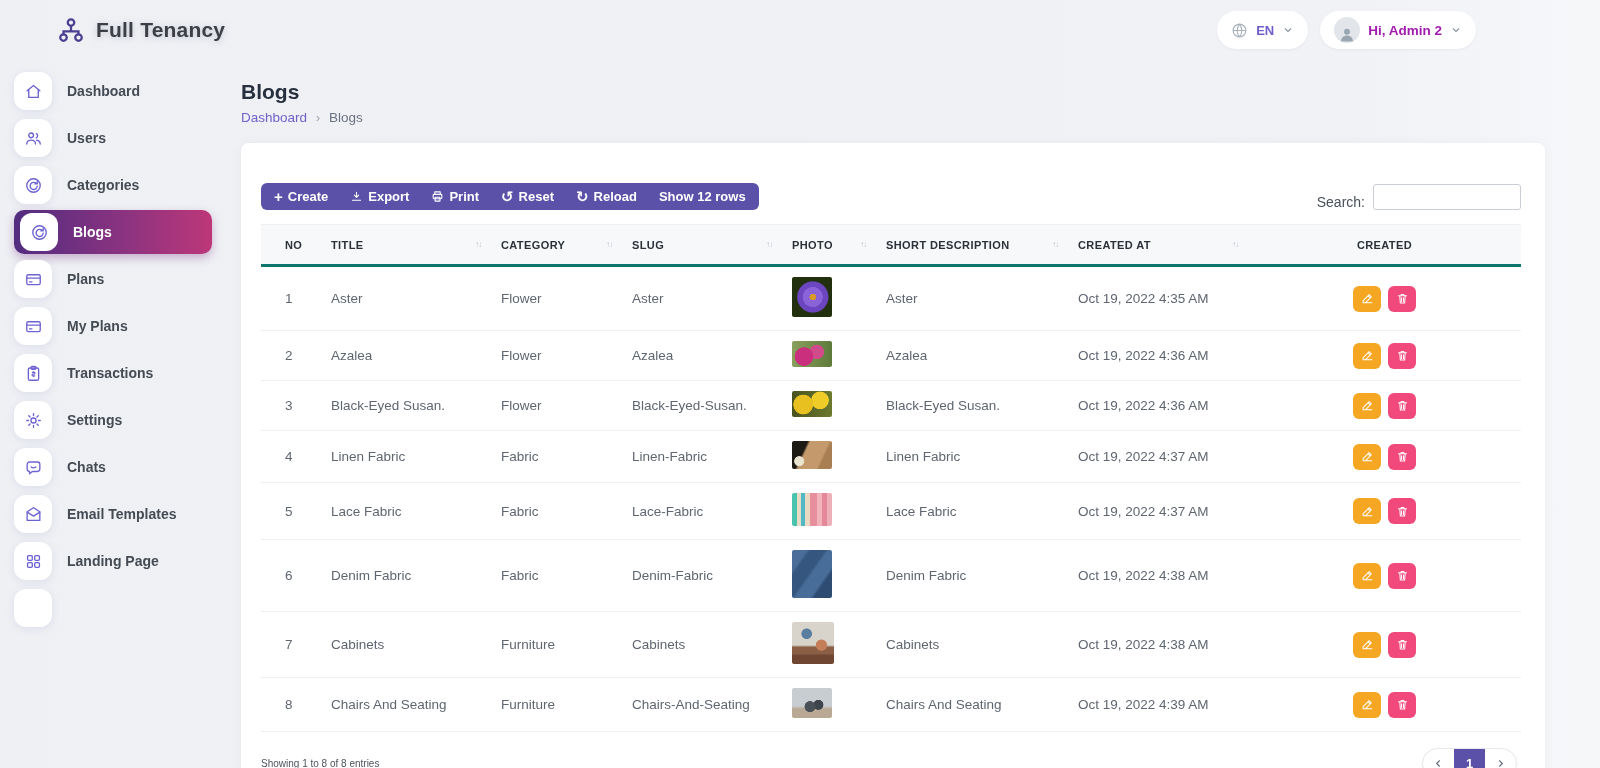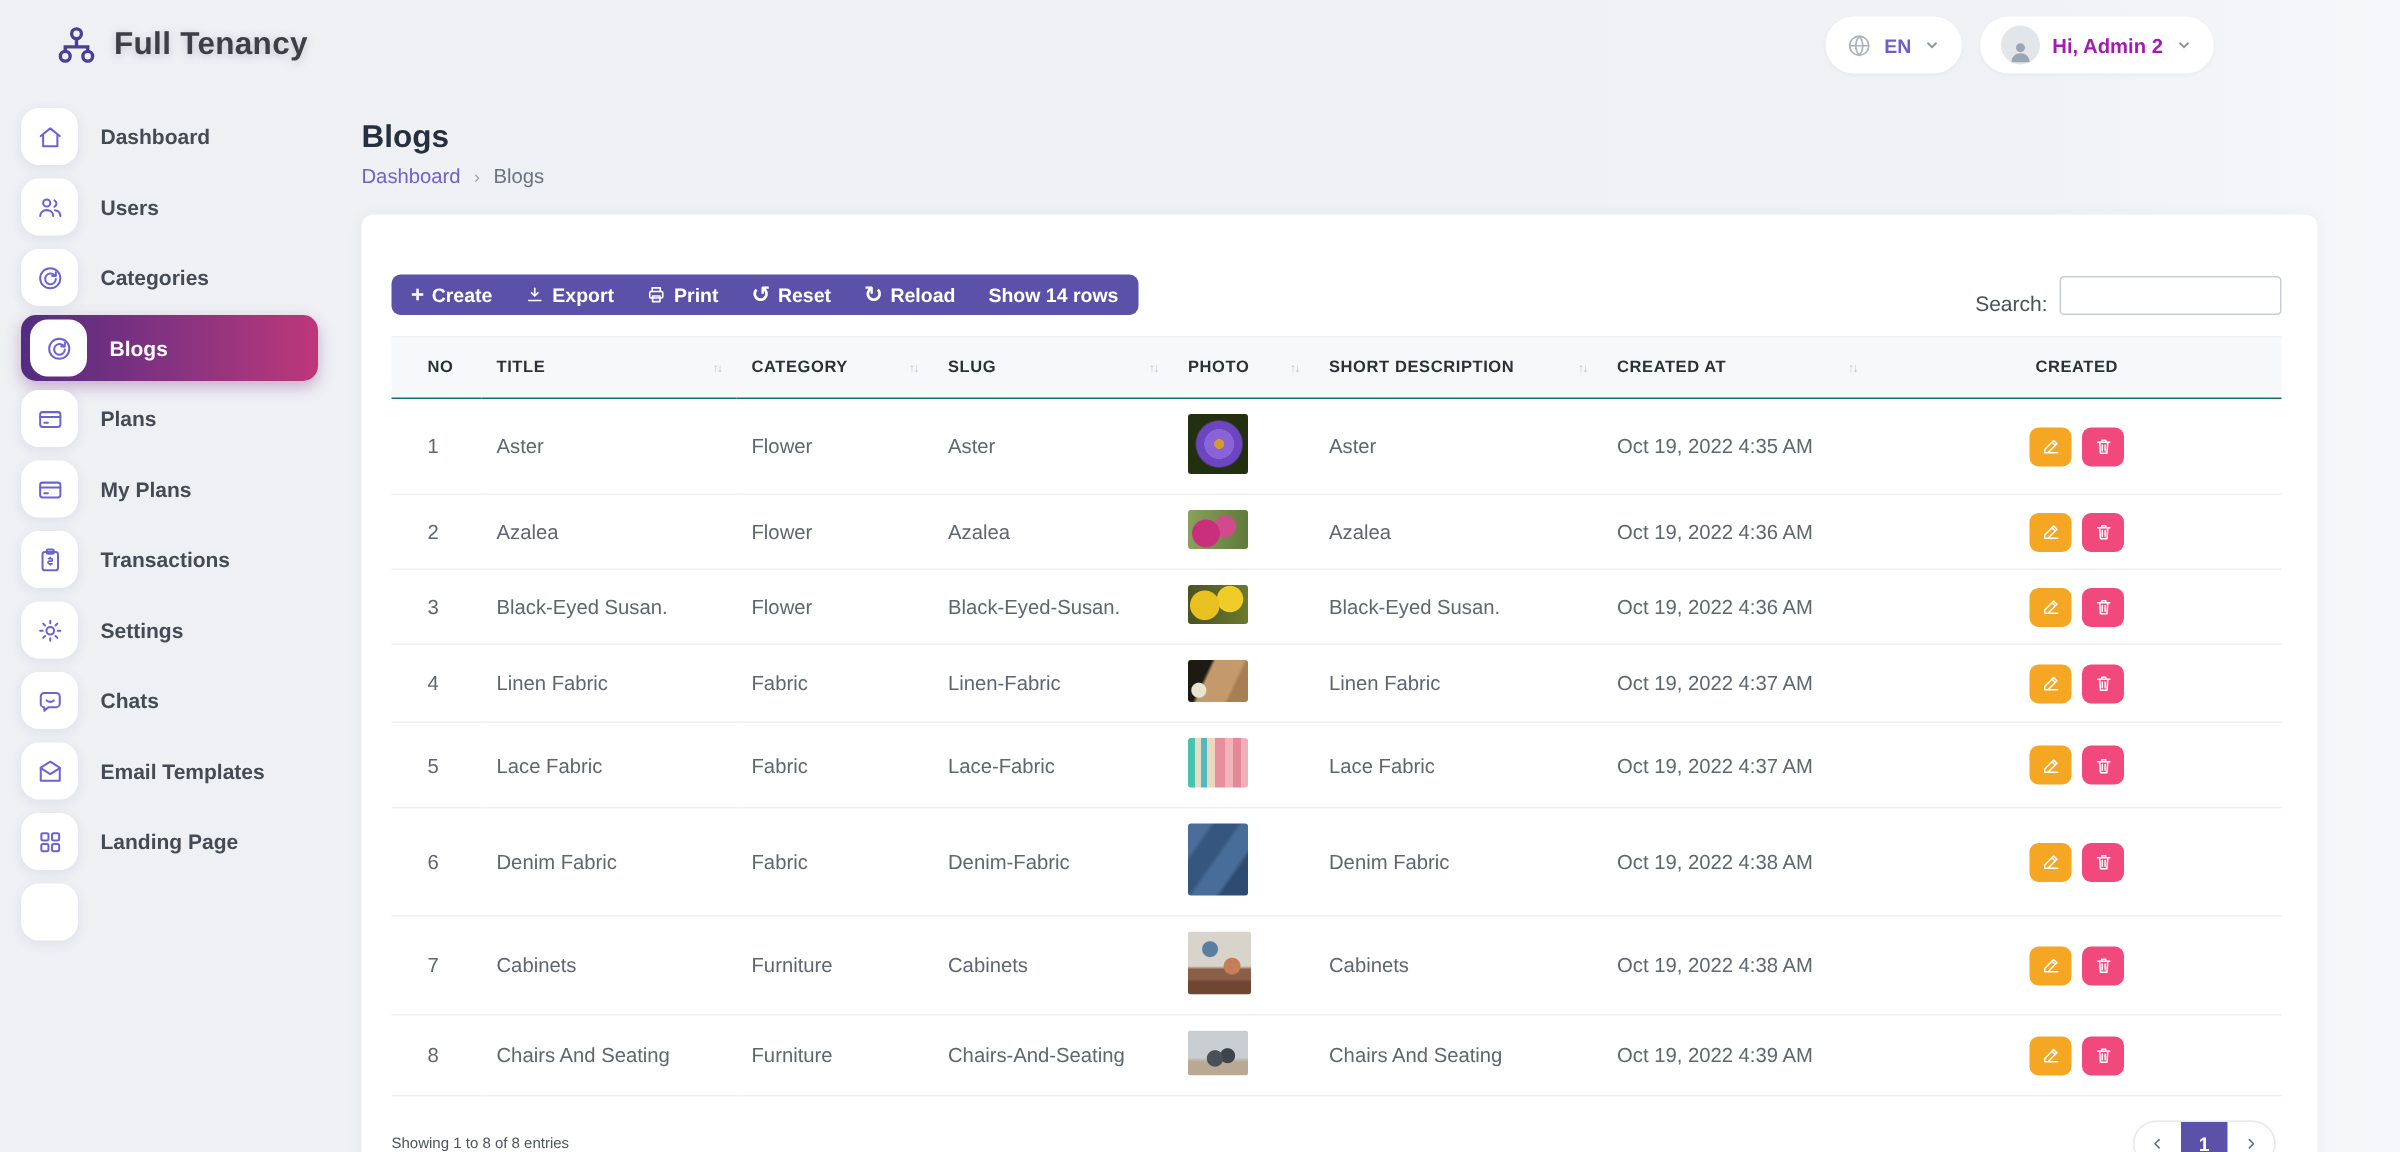--- a/index.html
+++ b/index.html
@@ -2,21 +2,21 @@
 <html><head>
 <meta charset="utf-8">
 <style>
   * { margin:0; padding:0; box-sizing:border-box; }
   html,body { width:1600px; height:768px; overflow:hidden;
     font-family:"Liberation Sans","DejaVu Sans",sans-serif;
     background:linear-gradient(90deg,#eef0f4 0%,#f1f2f6 85%,#f6f7f9 100%); }
 
   
   .topbar { position:absolute; top:0; left:0; width:1508px; height:60px; display:flex;
-    align-items:center; justify-content:space-between; padding:0 32px 0 36px; }
+    align-items:center; justify-content:space-between; padding:0 32px 0 56px; }
   .brand { display:flex; align-items:center; gap:10px; cursor:pointer; }
   .brand svg { width:30px; height:30px; }
   .brand-text { font-size:21px; font-weight:700; color:#3c4046; letter-spacing:.2px;
     text-shadow:0 1px 6px rgba(120,120,140,.35); }
   .top-right { display:flex; gap:12px; }
   .pill { background:#fff; border-radius:19px; height:38px; display:flex; align-items:center;
     gap:8px; padding:0 14px; cursor:pointer; box-shadow:0 1px 3px rgba(40,40,80,.05); }
   .lang-text { color:#6d5fc9; font-weight:700; font-size:13px; }
   .user-text { color:#a21caf; font-weight:700; font-size:13.5px; }
   .avatar { width:26px; height:26px; border-radius:50%; background:#e2e6ea; display:flex;
@@ -63,21 +63,21 @@
   .search-wrap { display:flex; align-items:flex-end; gap:8px; }
   .search-label { font-size:14px; color:#49505a; }
   .search-input { width:148px; height:26px; border:1px solid #c9cdd4; border-radius:3px;
     padding:0 8px; font-size:13px; font-family:inherit; color:#333; outline:none; }
 
   
   table { width:100%; border-collapse:collapse; table-layout:fixed; margin-top:14px; }
   col.c-no{width:60px;} col.c-title{width:170px;} col.c-cat{width:131px;}
   col.c-slug{width:160px;} col.c-photo{width:94px;} col.c-desc{width:192px;}
   col.c-date{width:180px;} col.c-act{width:auto;}
-  thead th { background:#f7f8fa; border-top:1px solid #eef0f2; border-bottom:1px solid #0f766e;
+  thead th { background:#f7f8fa; border-top:1px solid #eef0f2; border-bottom:3px solid #0f766e;
     height:41px; font-size:11px; font-weight:700; color:#2b3139; letter-spacing:.4px;
     text-align:left; padding:0 10px; }
   thead th .th-in { display:flex; align-items:center; justify-content:space-between; }
   th.first, td.first { padding-left:24px; }
   th.center { text-align:center; }
   .sort { font-size:8px; color:#bfc5cd; letter-spacing:-1px; font-weight:400; }
   tbody td { border-bottom:1px solid #eef0f2; padding:10px 10px; font-size:13.5px;
     color:#5f6670; vertical-align:middle; }
   td.center { text-align:center; }
   .photo { border-radius:2px; display:inline-block; }
@@ -291,21 +291,21 @@
         </button>
         <button class="tbtn">
           <span class="uglyph">↺</span>
           <span>Reset</span>
         </button>
         <button class="tbtn">
           <span class="uglyph">↻</span>
           <span>Reload</span>
         </button>
         <button class="tbtn">
-          <span>Show 14 rows</span>
+          <span>Show 12 rows</span>
         </button>
       </div>
       <div class="search-wrap">
         <span class="search-label">Search:</span>
         <input class="search-input" type="text" value="" style="">
       </div>
     </div>
 
     <table>
       <colgroup>

